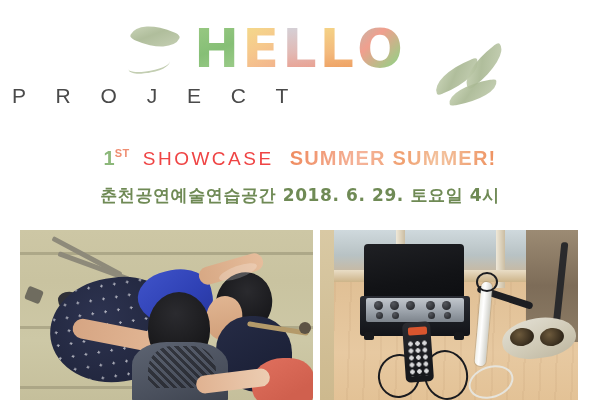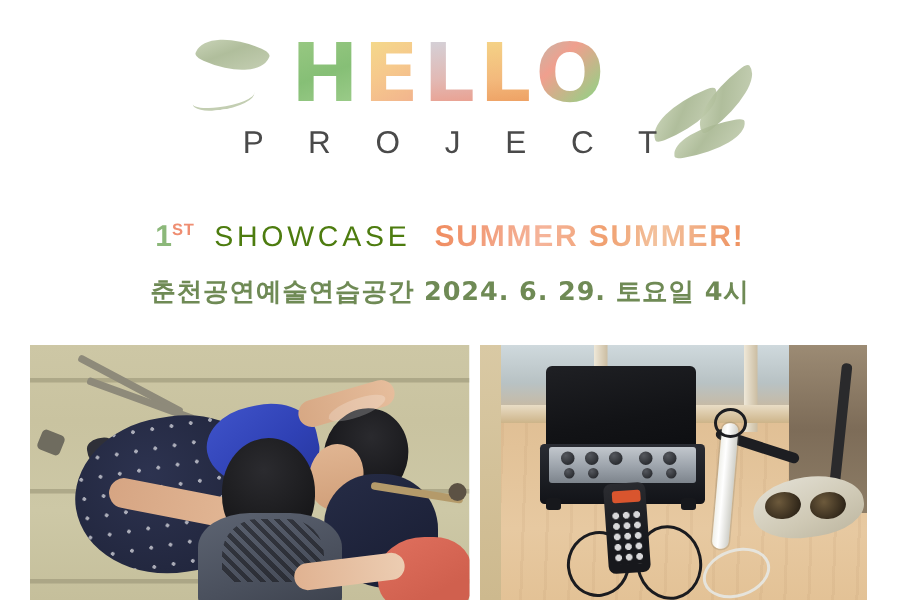--- a/index.html
+++ b/index.html
@@ -114,21 +114,21 @@
   .ltr-l1 { background-image: linear-gradient(175deg,#cfd9e4 0%,#e2b9b4 55%,#ef8f78 100%); }
   .ltr-l2 { background-image: linear-gradient(175deg,#f5dc8a 0%,#f3b97c 55%,#ea8f52 100%); }
   .ltr-o { background-image: linear-gradient(135deg,#b4bfb0 0%,#f09f8e 35%,#9ecb86 75%,#8bc47a 100%); }
 
   
   .project-word {
     position: absolute;
     left: 0;
     top: 66px;
     width: 600px;
-    text-align: center;
+    text-align: left;
     font-family: "Liberation Sans", sans-serif;
     font-weight: 400;
     font-size: 21px;
     letter-spacing: 12px;
     text-indent: 12px;
     color: #4a4a4a;
     white-space: nowrap;
   }
 
   
@@ -151,21 +151,21 @@
   .ordinal sup {
     font-size: 11px;
     font-weight: 700;
     color: #ef8e72;
     letter-spacing: 0.5px;
     vertical-align: super;
   }
   .showcase-word {
     font-size: 19px;
     font-weight: 400;
-    color: #4d7c0f;
+    color: #ef4444;
     letter-spacing: 2.5px;
     margin-left: 13px;
   }
   .summer-word {
     font-size: 20px;
     font-weight: 700;
     letter-spacing: 1.2px;
     margin-left: 16px;
     background-image: linear-gradient(100deg,#ef8b5e 0%,#f2a07f 18%,#f5b49a 35%,#f0a070 55%,#f3c39f 72%,#ee8f5d 100%);
     -webkit-background-clip: text;
@@ -476,21 +476,21 @@
       </div>
 
       <div class="project-word">P R O J E C T</div>
     </div>
   </div>
 
   <div class="showcase-line">
     <span class="ordinal"><span>1</span><sup>ST</sup></span><span class="showcase-word">SHOWCASE</span><span class="summer-word">SUMMER SUMMER!</span>
   </div>
 
-  <div class="venue-line">춘천공연예술연습공간 2024. 6. 29. 토요일 4시</div>
+  <div class="venue-line">춘천공연예술연습공간 2018. 6. 29. 토요일 4시</div>
 
   <div class="photo-row">
 
     <div class="photo photo-left">
       <div class="floor-left"></div>
       <div class="floor-line fl-1"></div>
       <div class="floor-line fl-2"></div>
       <div class="floor-line fl-3"></div>
 
       <div class="crutch crutch-a"></div>

